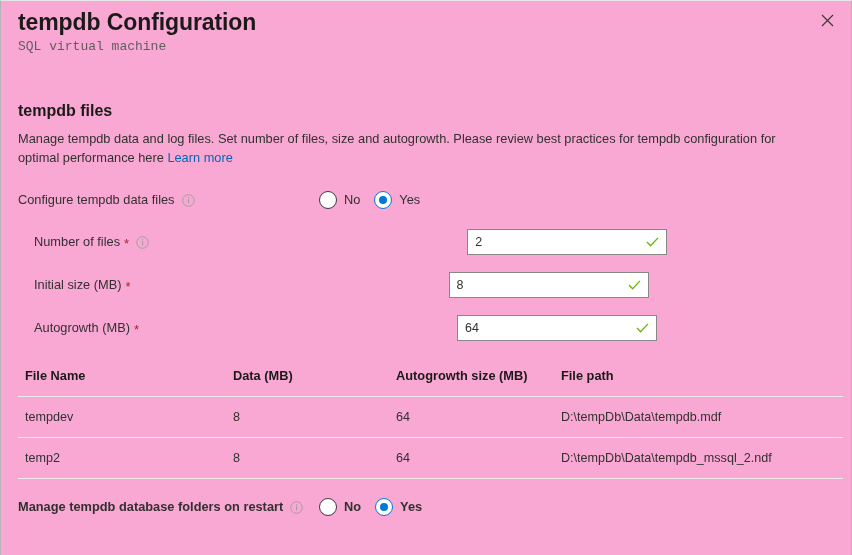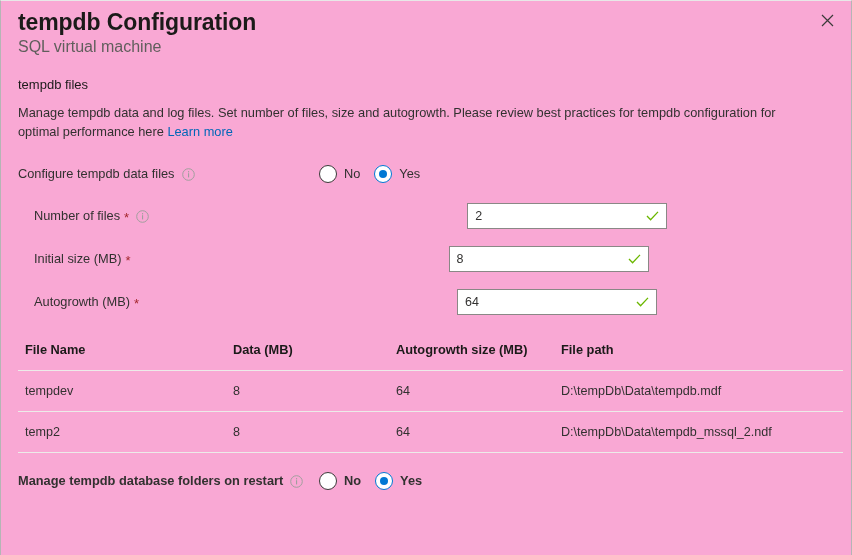--- a/index.html
+++ b/index.html
@@ -30,24 +30,25 @@
     padding: 6px 0 0 17px;
   }
   .hdr-title {
     font-size: 23px;
     font-weight: bold;
     color: #1b1a19;
     line-height: 30px;
     letter-spacing: -0.1px;
   }
   .hdr-sub {
-    font-size: 16px;
+    font-size: 13px;
     color: #605e5c;
     line-height: 16px;
     margin-top: 2px;
+    font-family: Liberation Mono, monospace;
   }
   .close-btn {
     position: absolute;
     top: 4px;
     right: 9px;
     width: 30px;
     height: 30px;
     display: flex;
     align-items: center;
     justify-content: center;
@@ -55,24 +56,24 @@
     background: transparent;
     border: none;
     padding: 0;
   }
   .close-btn svg { display: block; }
 
   
   .content { padding: 0 17px; }
 
   .sect-title {
-    font-size: 13px;
-    font-weight: normal;
+    font-size: 16px;
+    font-weight: bold;
     color: #1b1a19;
-    margin-top: 21px;
+    margin-top: 47px;
     line-height: 18px;
   }
   .sect-desc {
     font-size: 12.8px;
     color: #323130;
     line-height: 19px;
     margin-top: 9px;
     max-width: 790px;
   }
   .link {

